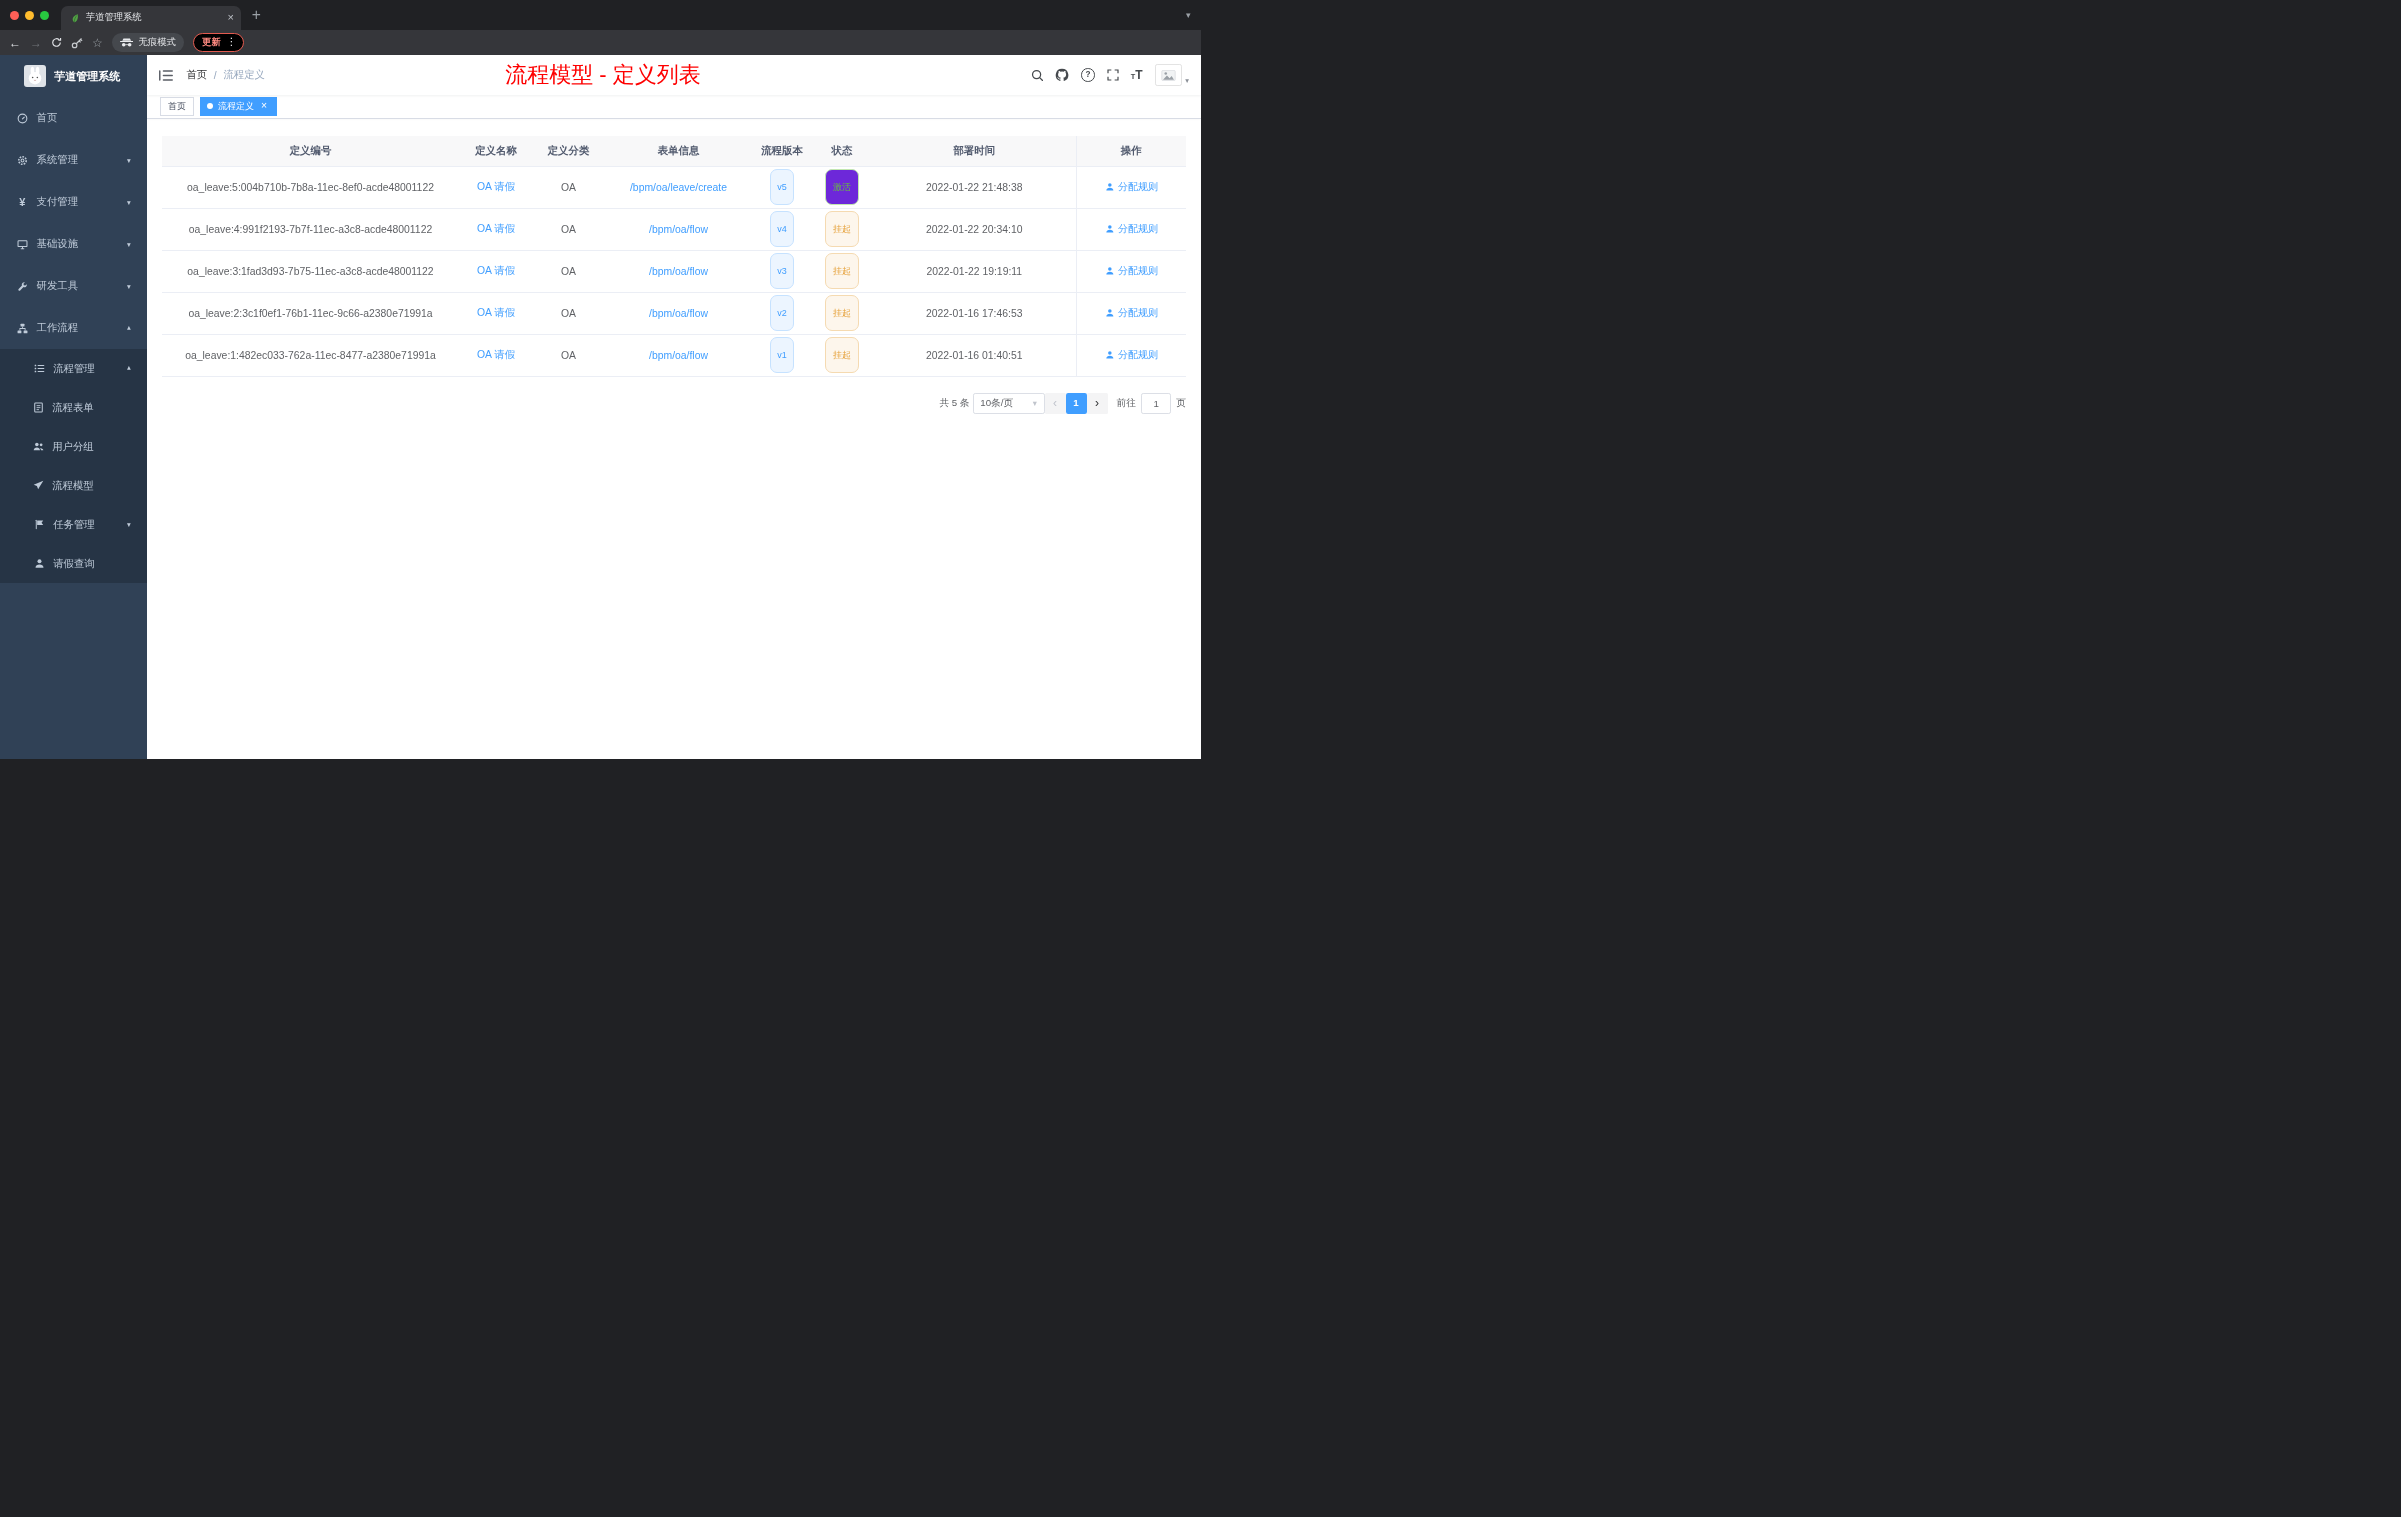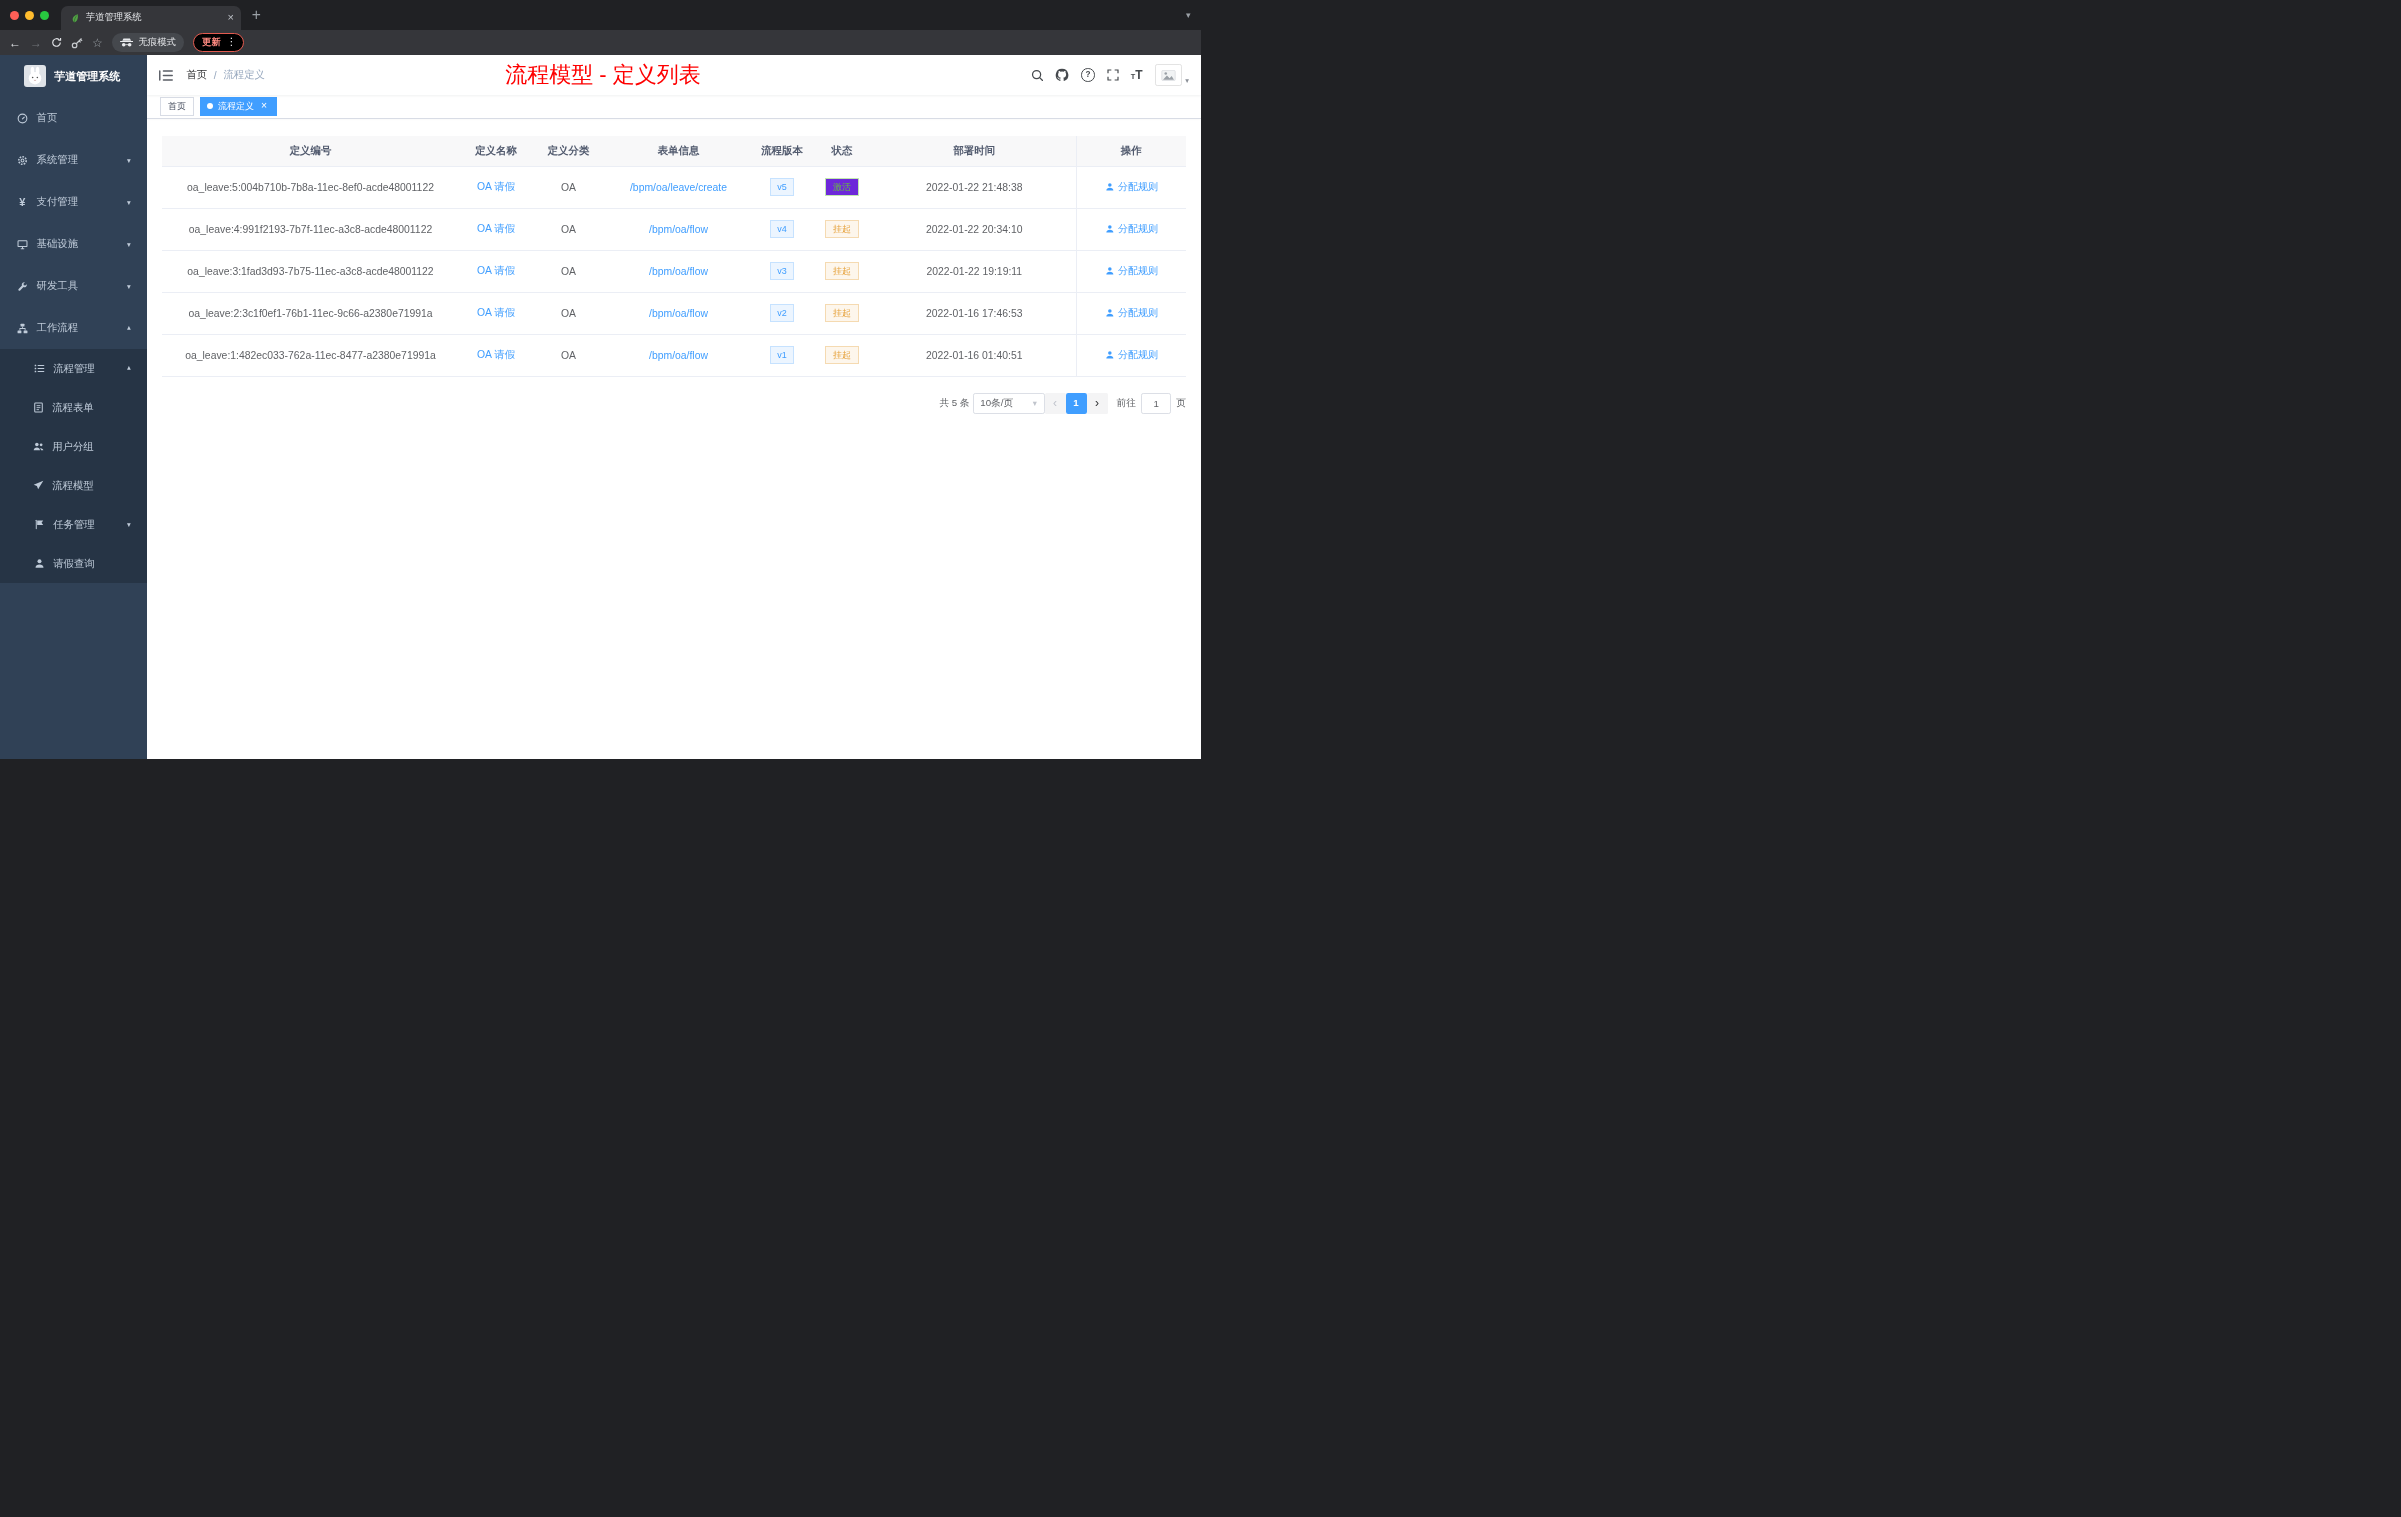--- a/index.html
+++ b/index.html
@@ -99,21 +99,21 @@
   .content { flex:1; padding:17px 15px 0 15px; overflow:hidden; background:#fff; }
 
   
   table { width:100%; border-collapse:collapse; table-layout:fixed; font-size:10.4px; color:#606266; }
   thead th { background:#f8f8f9; height:30px; font-weight:700; color:#515a6e; text-align:center;
              border-bottom:0.7px solid #ebeef5; font-size:10.4px; }
   tbody td { height:42px; border-bottom:0.7px solid #ebeef5; text-align:center; white-space:nowrap;
              overflow:hidden; text-overflow:ellipsis; }
   .col-action { border-left:0.7px solid #ebeef5; }
   a.link { color:#409eff; text-decoration:none; cursor:pointer; }
-  .pill { display:inline-flex; align-items:center; height:18px; padding:0 6.7px; border-radius:0;
+  .pill { display:inline-flex; align-items:center; height:36px; padding:0 6.7px; border-radius:7px;
           font-size:9px; border:0.7px solid; line-height:1; }
   .pill-ver { color:#409eff; background:#ecf5ff; border-color:#c6e2ff; }
   .pill-success { color:#67c23a; background:#6d28d9; border-color:#c2e7b0; }
   .pill-warning { color:#e6a23c; background:#fdf6ec; border-color:#f5dab1; }
   .action-link { color:#409eff; display:inline-flex; align-items:center; gap:3.7px; font-size:10px;
                  text-decoration:none; cursor:pointer; }
 
   
   .pagination { display:flex; align-items:center; justify-content:flex-end; margin-top:16.3px;
                 font-size:9.7px; color:#606266; gap:0; }

